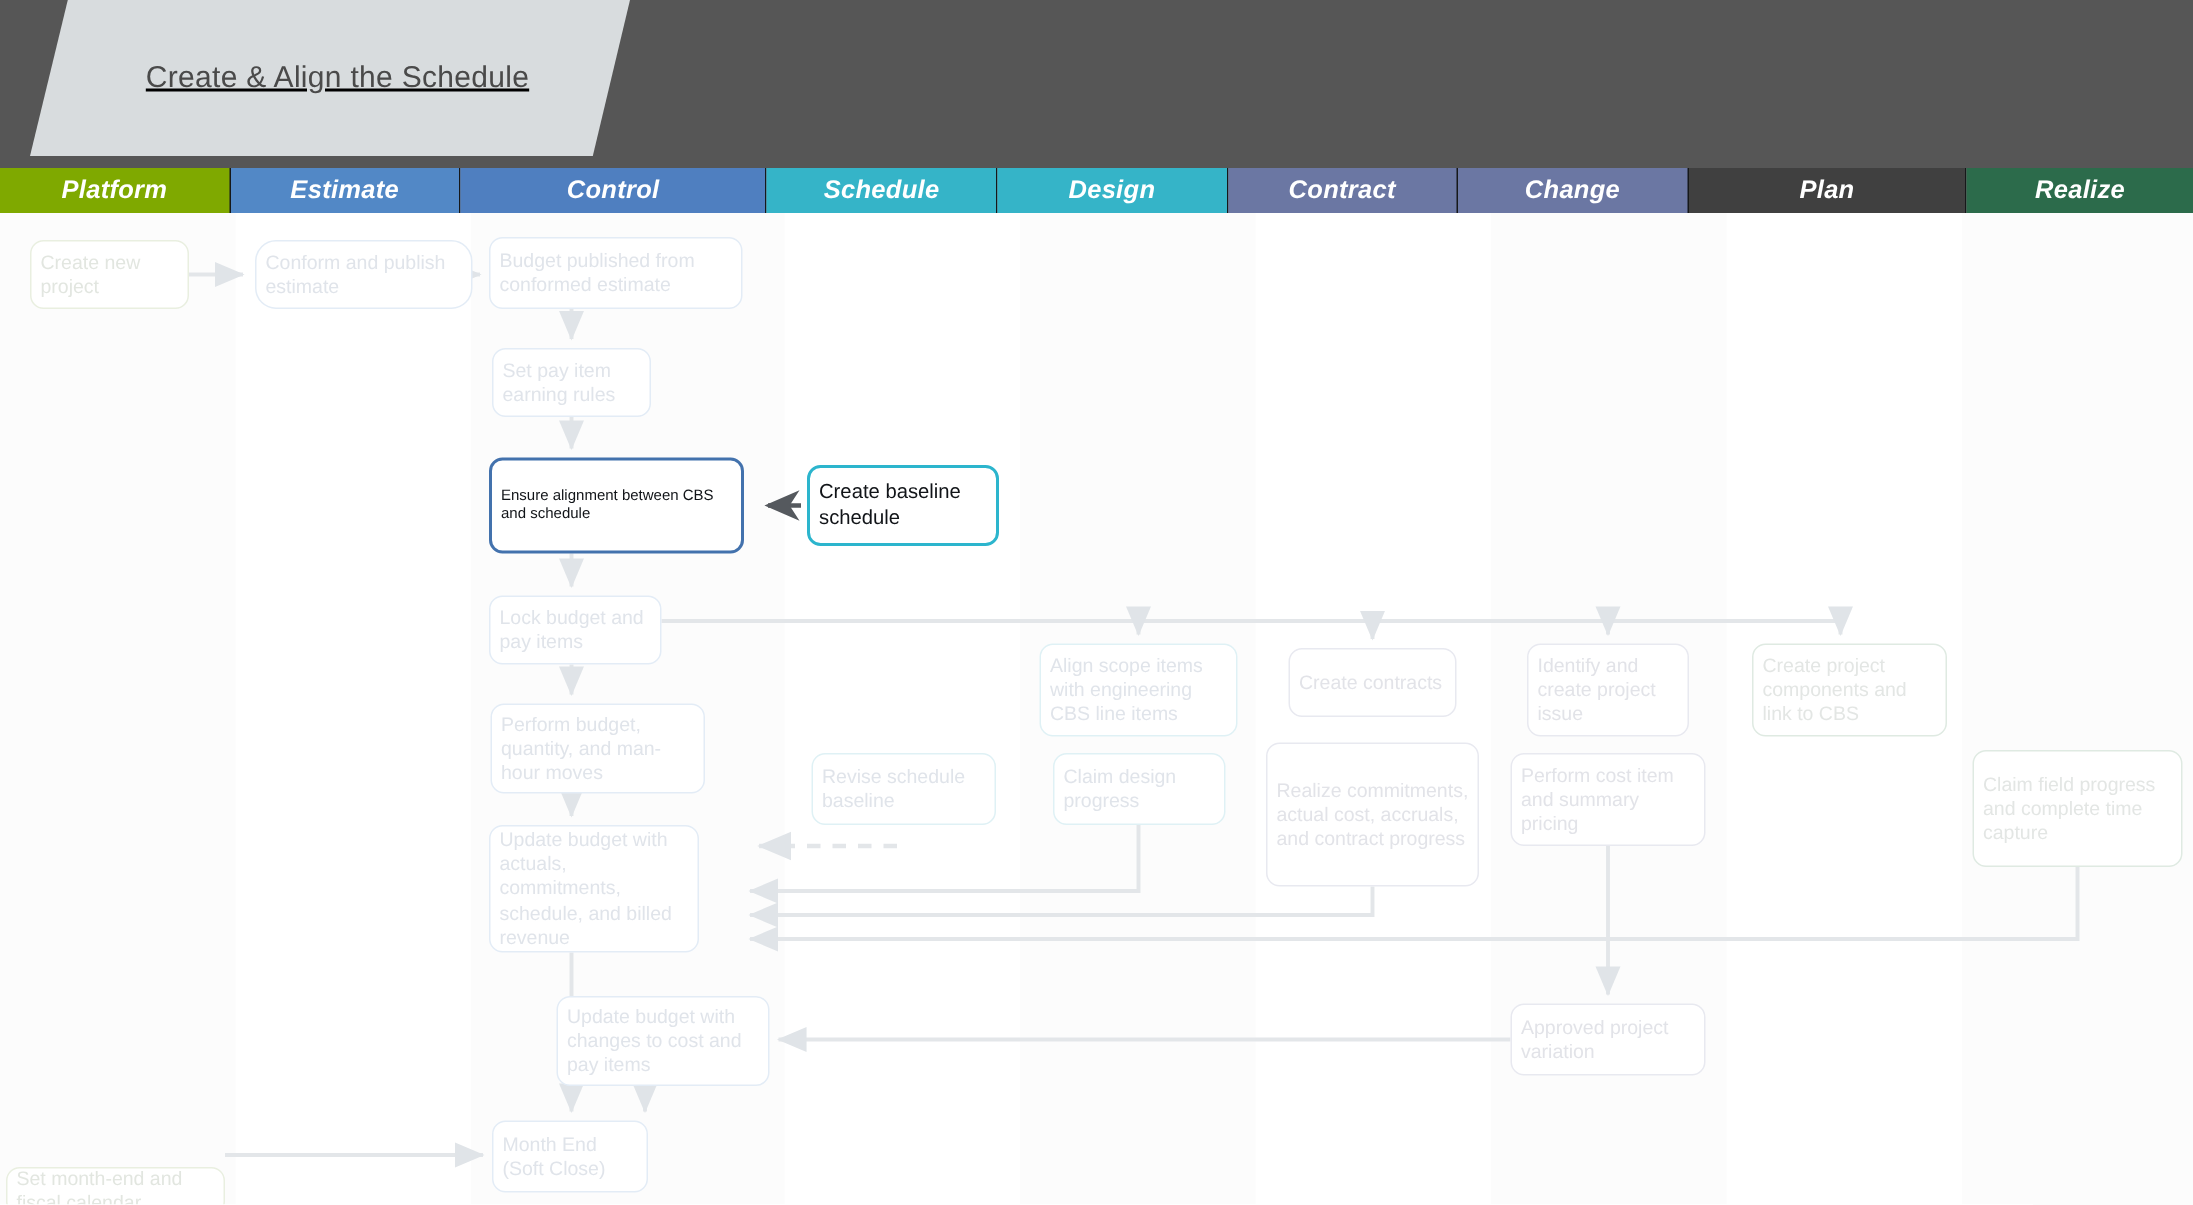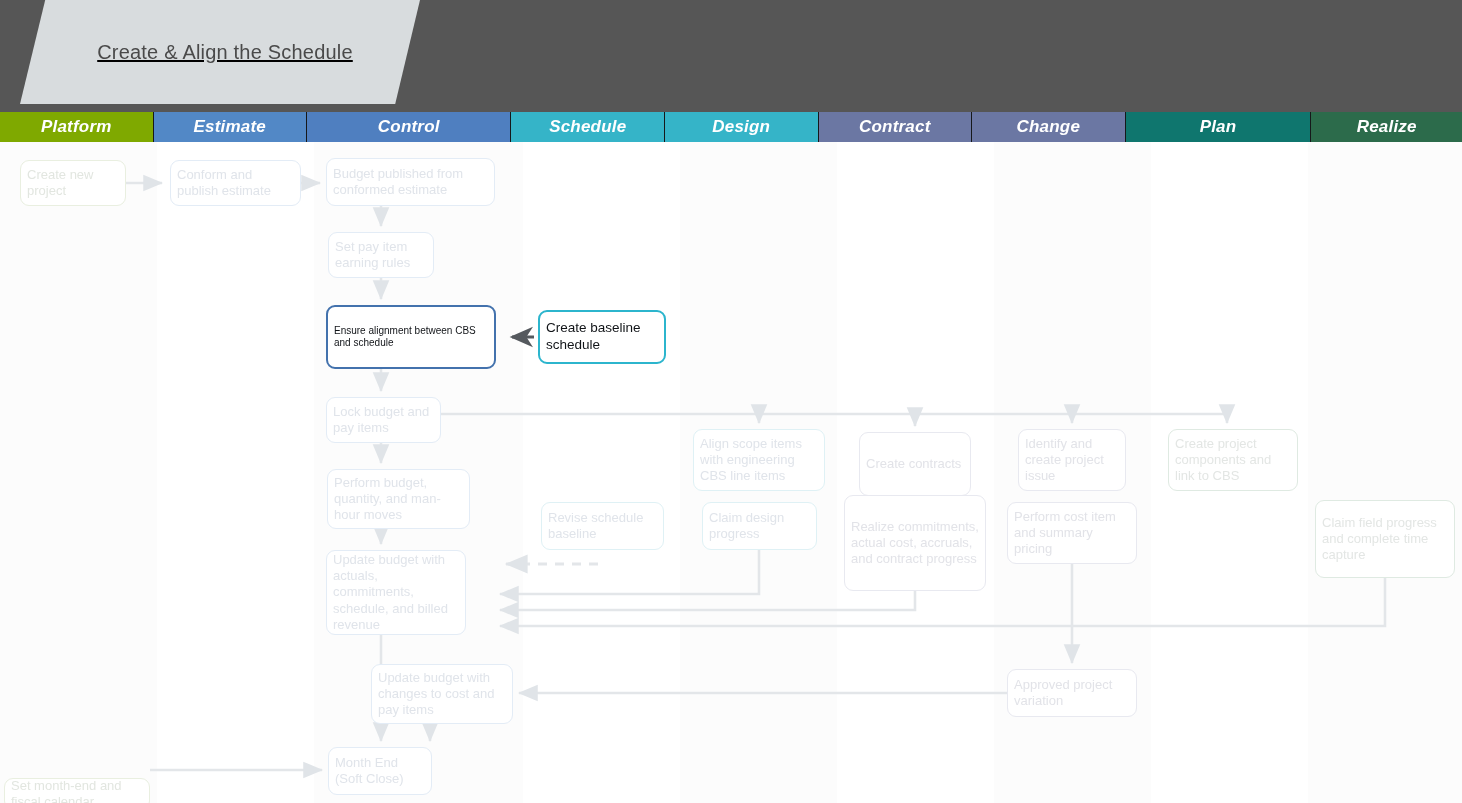--- a/index.html
+++ b/index.html
@@ -107,21 +107,21 @@
       </div>
       <div class="lane-tab" style="width: 157px; background: rgb(53, 180, 200);">
         <span>Design</span>
       </div>
       <div class="lane-tab" style="width: 157px; background: rgb(107, 119, 163);">
         <span>Contract</span>
       </div>
       <div class="lane-tab" style="width: 157px; background: rgb(107, 119, 163);">
         <span>Change</span>
       </div>
-      <div class="lane-tab" style="width: 190px; background: #0f766e;">
+      <div class="lane-tab" style="width: 190px; background: #404040;">
         <span>Plan</span>
       </div>
       <div class="lane-tab" style="width: 154px; background: rgb(44, 107, 75);">
         <span>Realize</span>
       </div>
     </div>
 
   <div class="canvas" id="canvas">
 
     <div id="lane-bands">
@@ -195,21 +195,21 @@
 
       <g>
         <path d="M598,422 L506,422" stroke="#e3e6e9" stroke-width="3" fill="none" stroke-dasharray="9,8" marker-end="url(#ahF)"></path>
       </g>
     </svg>
 
     <div id="nodes">
         <div class="node faded green" style="left: 20px; top: 18px; width: 106px; height: 46px;">
           <span class="lbl">Create new project</span>
         </div>
-        <div class="node faded blue" style="left: 170px; top: 18px; width: 131px; height: 46px;">
+        <div class="node faded blue" style="left: 170px; top: 18px; width: 145px; height: 46px; border-radius: 14px;">
           <span class="lbl">Conform and publish estimate</span>
         </div>
         <div class="node faded blue" style="left: 326px; top: 16px; width: 169px; height: 48px;">
           <span class="lbl">Budget published from conformed estimate</span>
         </div>
         <div class="node faded blue" style="left: 328px; top: 90px; width: 106px; height: 46px;">
           <span class="lbl">Set pay item earning rules</span>
         </div>
         <div class="node active-blue" style="left: 326px; top: 163px; width: 170px; height: 64px;">
           <span class="lbl">Ensure alignment between CBS and schedule</span>
@@ -228,21 +228,21 @@
         </div>
         <div class="node faded teal" style="left: 541px; top: 360px; width: 123px; height: 48px;">
           <span class="lbl">Revise schedule baseline</span>
         </div>
         <div class="node faded teal" style="left: 693px; top: 287px; width: 132px; height: 62px;">
           <span class="lbl">Align scope items with engineering CBS line items</span>
         </div>
         <div class="node faded teal" style="left: 702px; top: 360px; width: 115px; height: 48px;">
           <span class="lbl">Claim design progress</span>
         </div>
-        <div class="node faded grayblue" style="left: 859px; top: 290px; width: 112px; height: 64px;">
+        <div class="node faded grayblue" style="left: 859px; top: 290px; width: 112px; height: 46px;">
           <span class="lbl">Create contracts</span>
         </div>
         <div class="node faded grayblue" style="left: 844px; top: 353px; width: 142px; height: 96px;">
           <span class="lbl">Realize commitments, actual cost, accruals, and contract progress</span>
         </div>
         <div class="node faded grayblue" style="left: 1018px; top: 287px; width: 108px; height: 62px;">
           <span class="lbl">Identify and create project issue</span>
         </div>
         <div class="node faded grayblue" style="left: 1007px; top: 360px; width: 130px; height: 62px;">
           <span class="lbl">Perform cost item and summary pricing</span>

